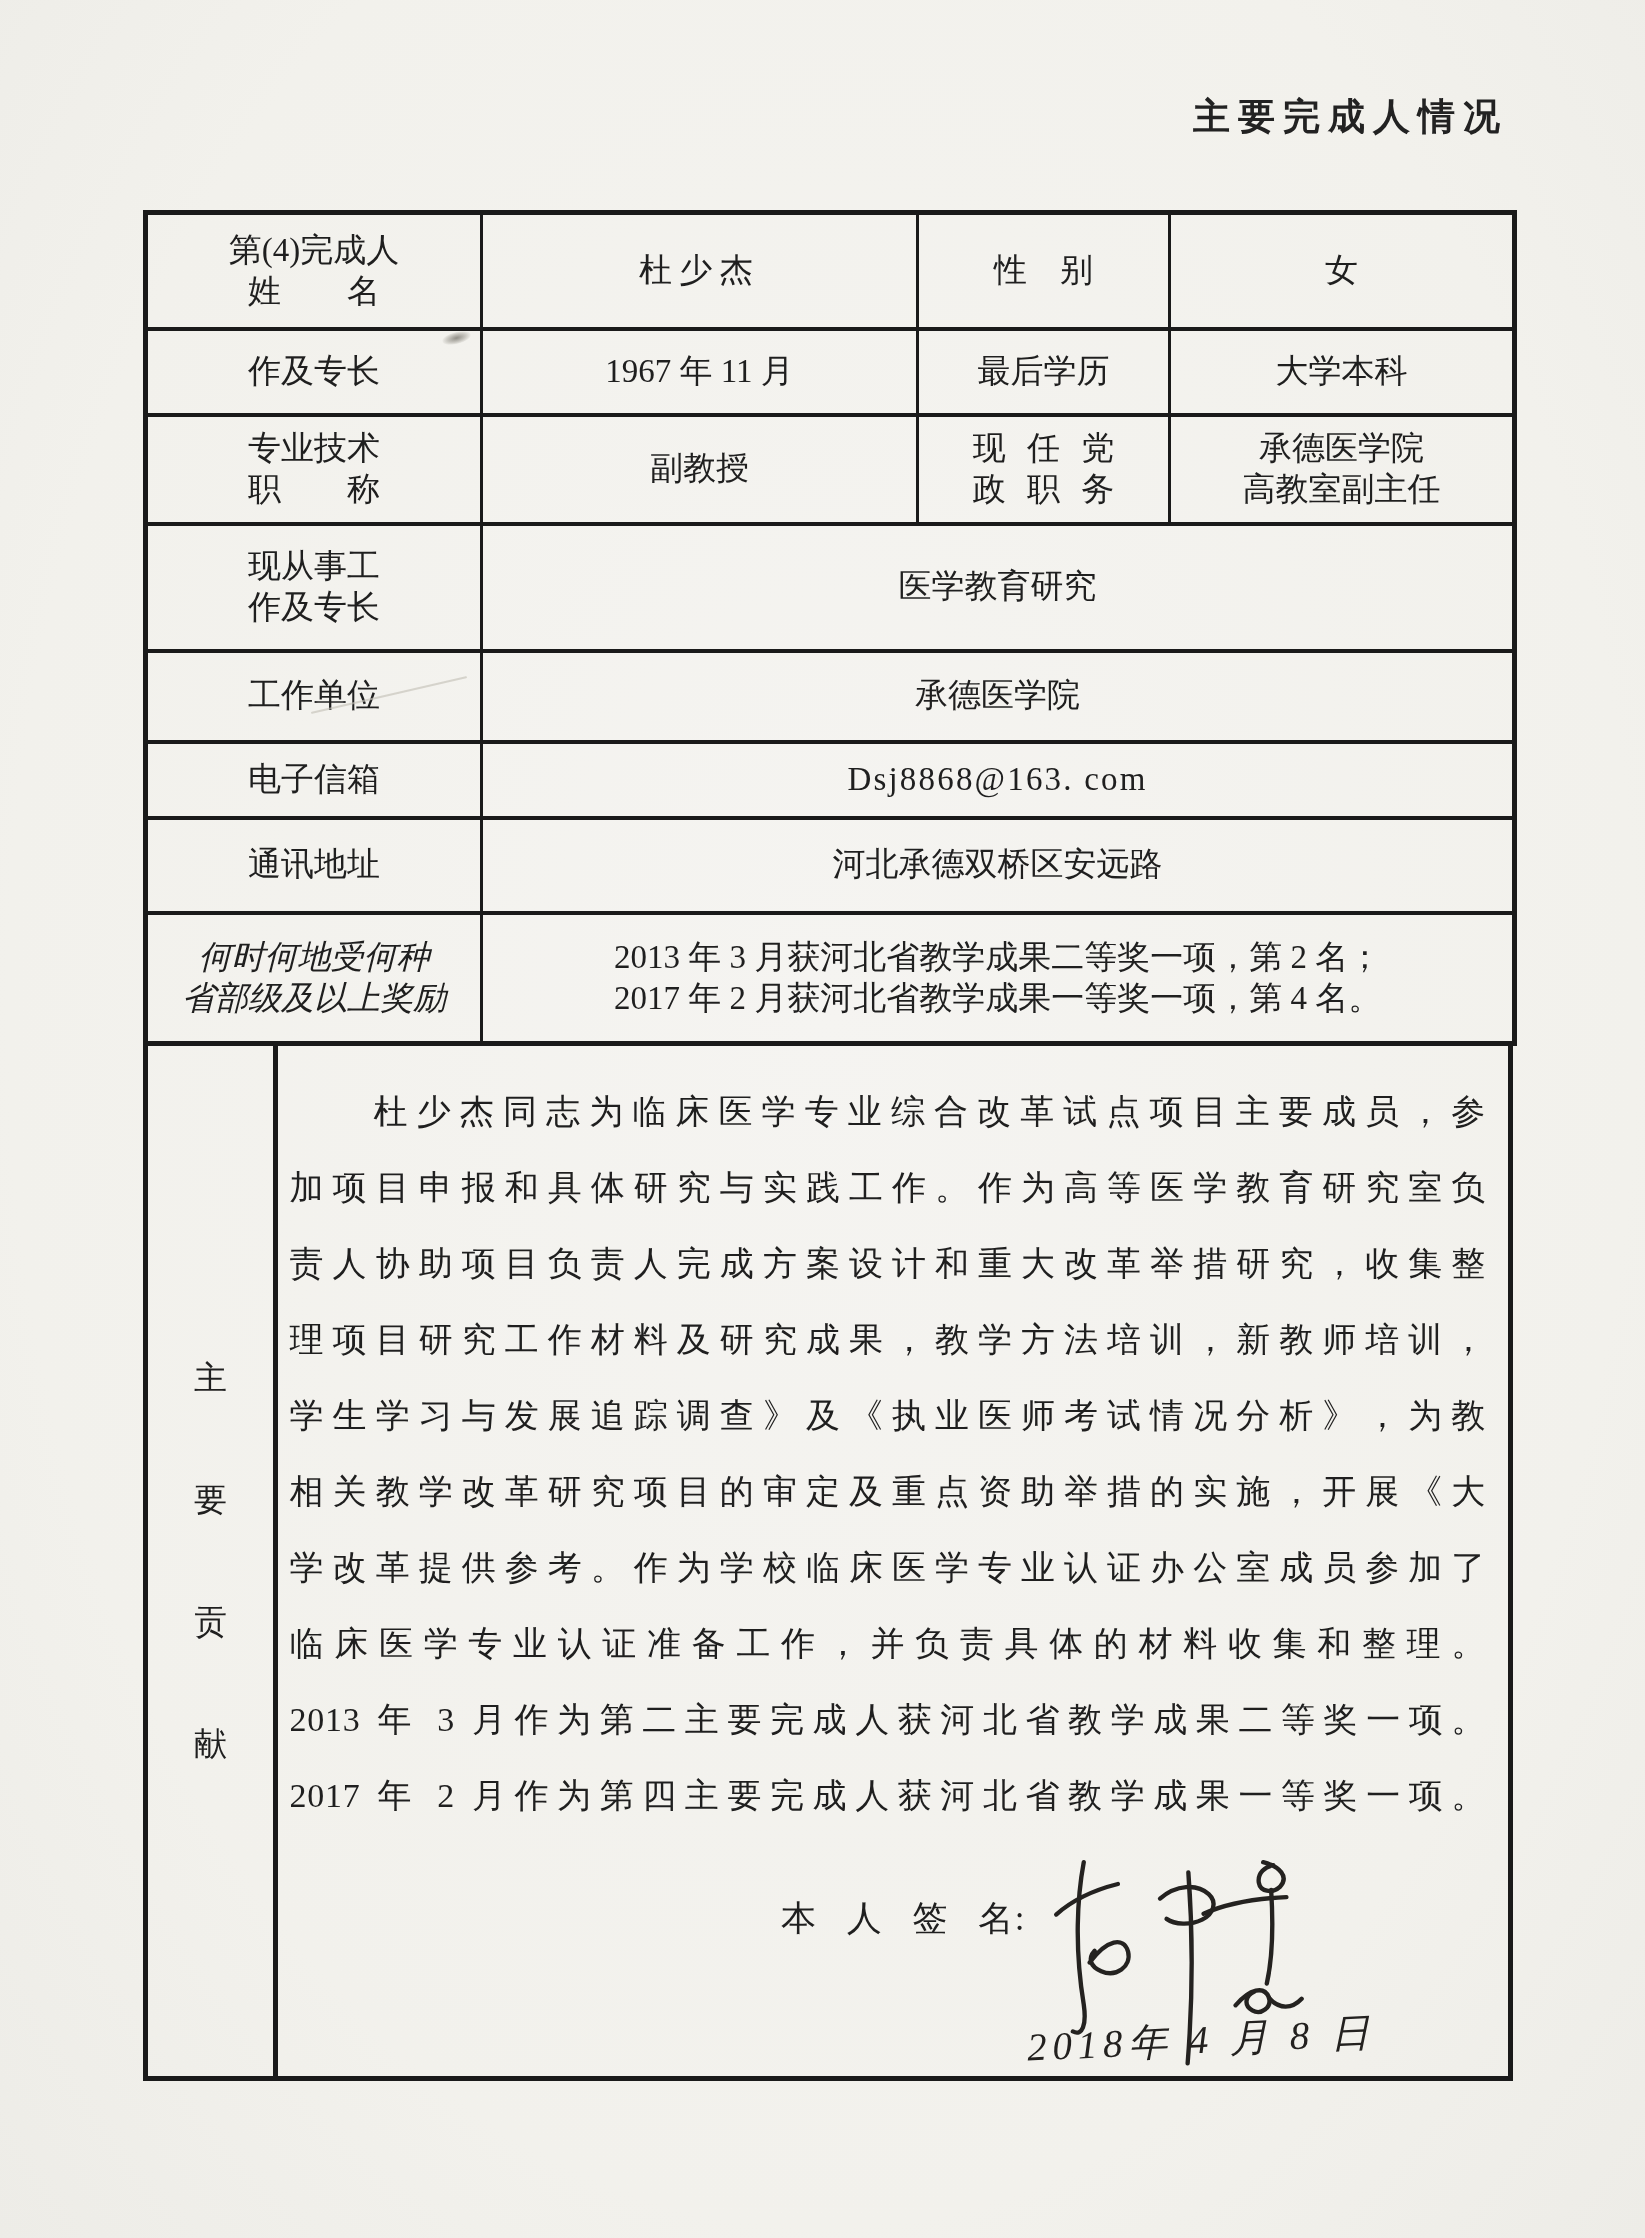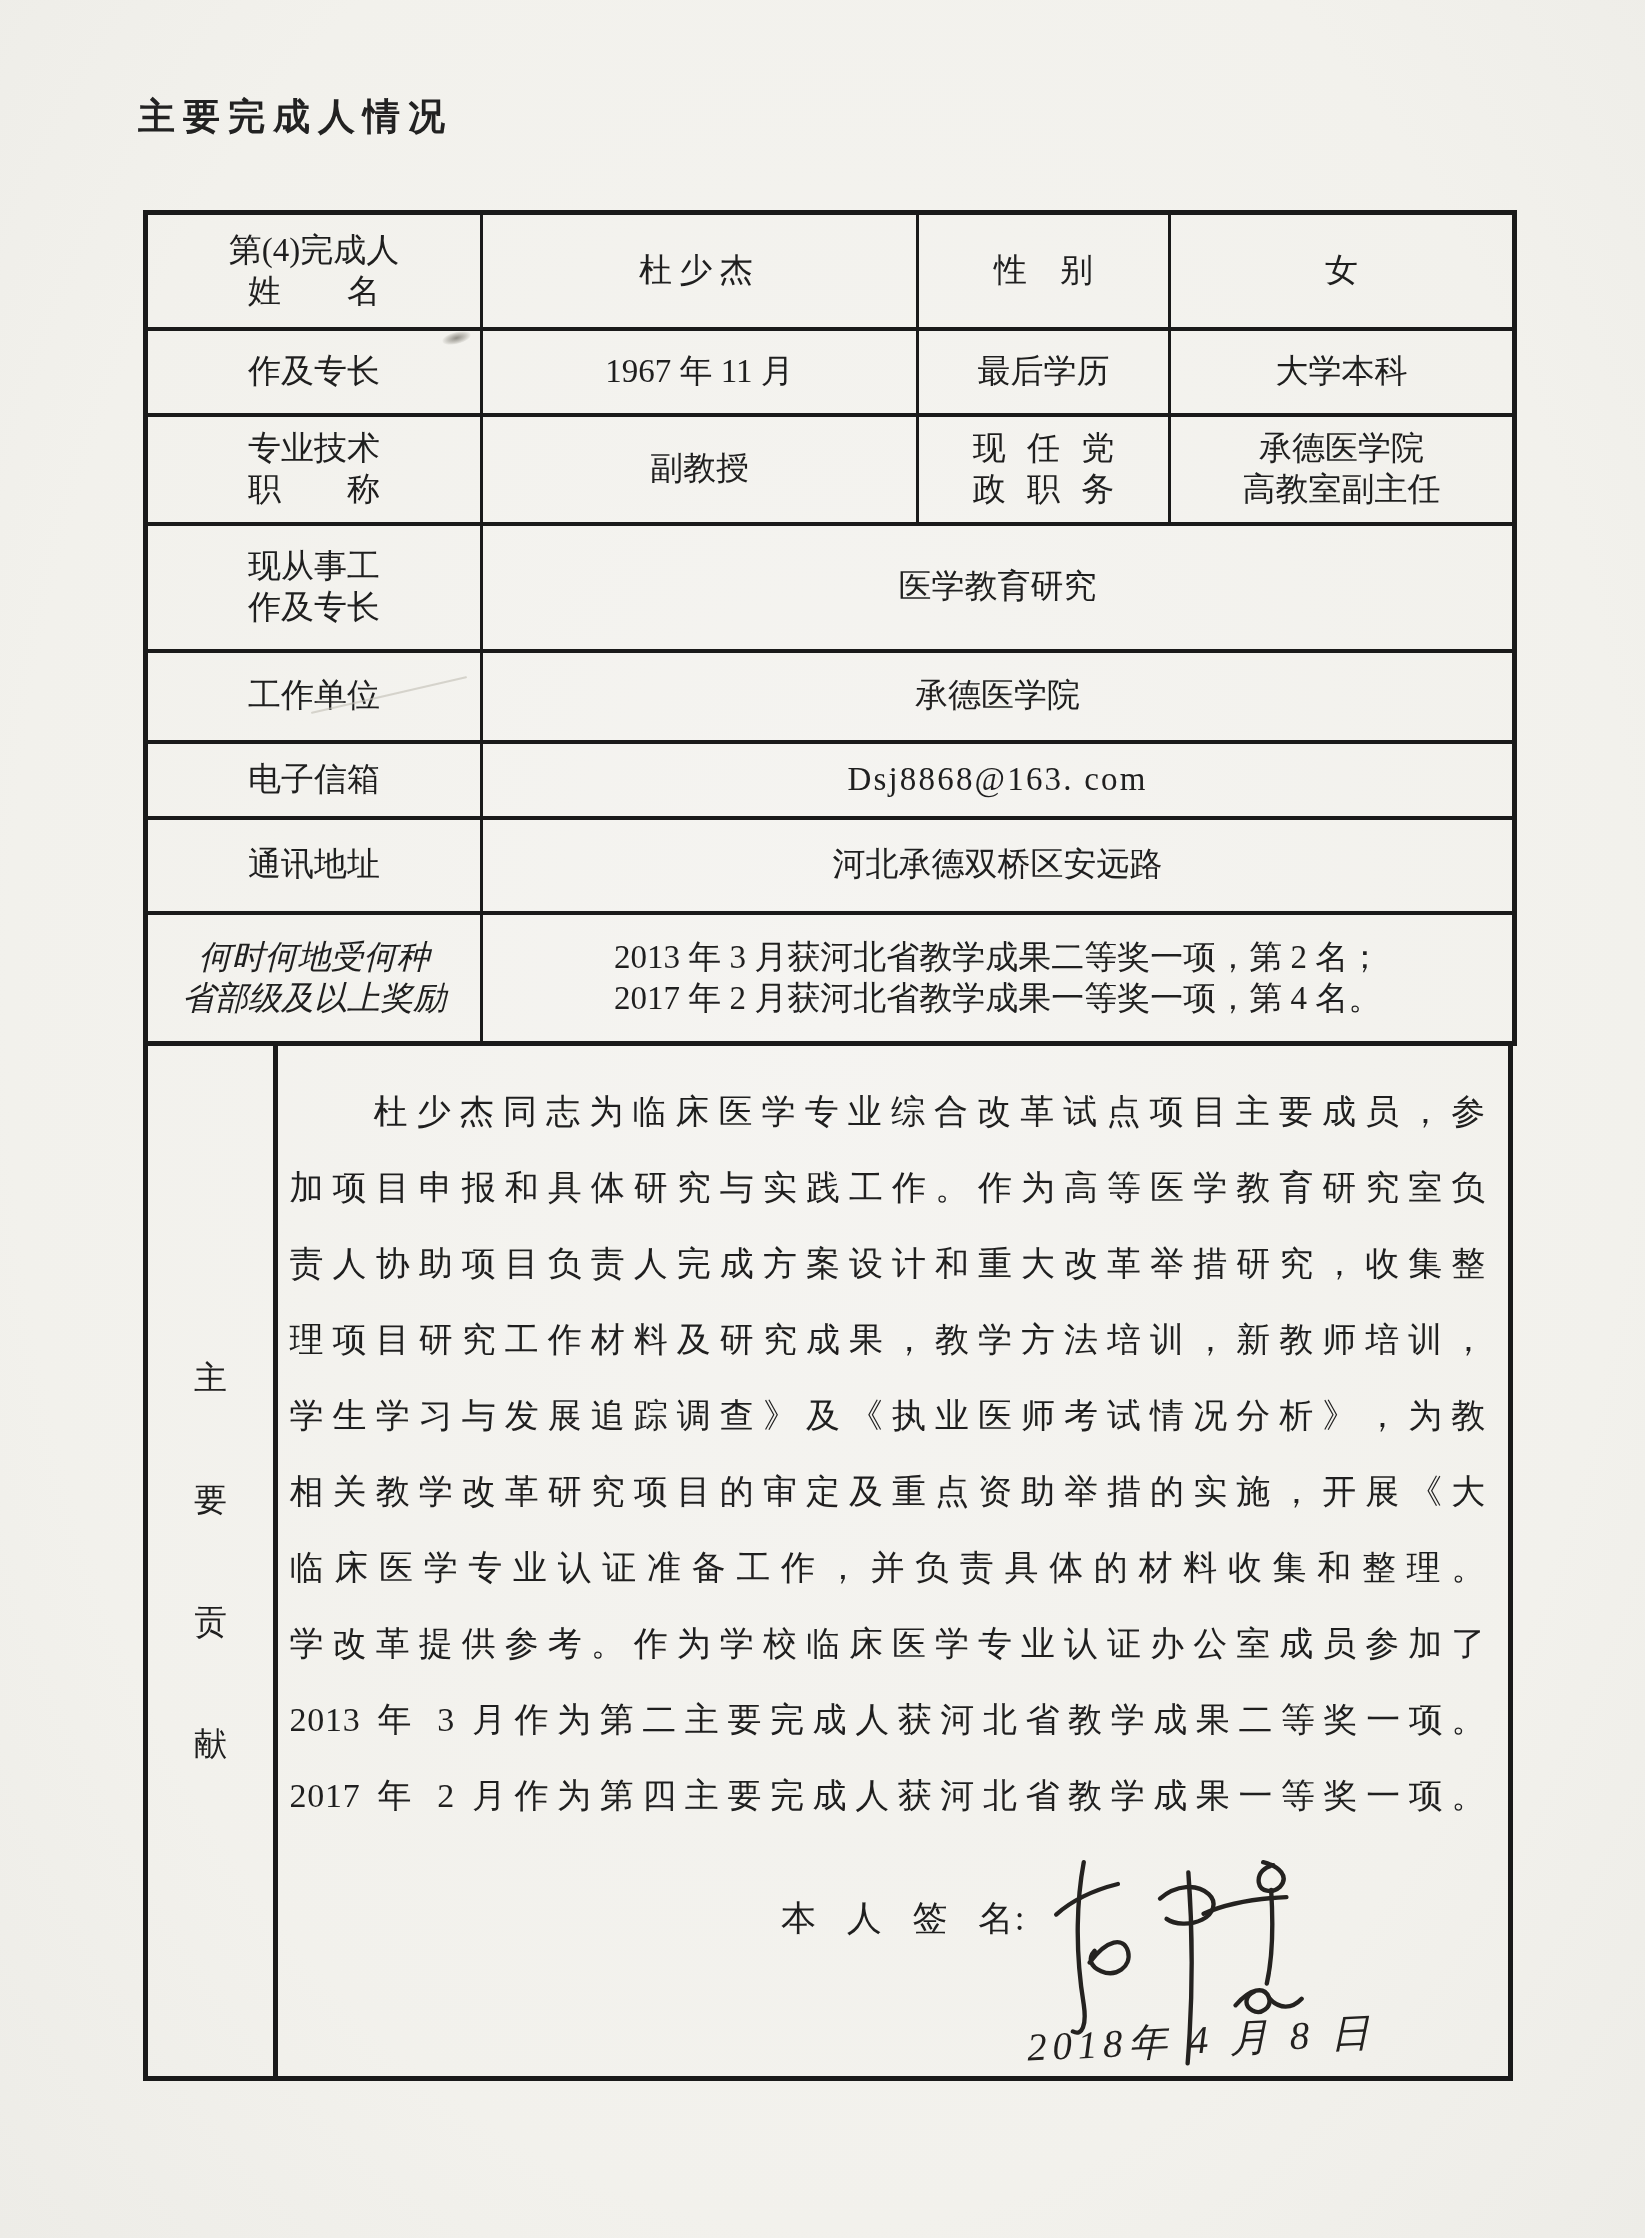--- a/index.html
+++ b/index.html
@@ -7,21 +7,21 @@
     position:relative;
     width:1645px;height:2239px;
     background:#f3f2ee;
     background-image:radial-gradient(ellipse at 50% 45%, #f5f4f1 0%, #f2f1ec 70%, #edece7 100%);
     font-family:"Liberation Serif","DejaVu Serif",serif;
     color:#1f1f1f;
     overflow:hidden;
   }
   .doc-title{
     position:absolute;left:138px;top:92px;width:1370px;
-    margin:0;text-align:left;
+    margin:0;text-align:right;
     font-size:37px;font-weight:600;letter-spacing:8px;
     color:#222;
   }
   .sheet{position:absolute;left:143px;top:164px;width:1370px;}
   table.info-table{
     border-collapse:collapse;table-layout:fixed;
     width:1370px;
     border:5.8px solid #1a1a1a;
     margin-top:46px;
   }
@@ -178,22 +178,22 @@
         <span>献</span>
       </div>
       <div class="contrib-body">
         <div class="para">
           <div class="line indent">杜少杰同志为临床医学专业综合改革试点项目主要成员，参</div>
           <div class="line">加项目申报和具体研究与实践工作。作为高等医学教育研究室负</div>
           <div class="line">责人协助项目负责人完成方案设计和重大改革举措研究，收集整</div>
           <div class="line">理项目研究工作材料及研究成果，教学方法培训，新教师培训，</div>
           <div class="line">学生学习与发展追踪调查》及《执业医师考试情况分析》，为教</div>
           <div class="line">相关教学改革研究项目的审定及重点资助举措的实施，开展《大</div>
+          <div class="line">学改革提供参考。作为学校临床医学专业认证办公室成员参加了</div>
           <div class="line">临床医学专业认证准备工作，并负责具体的材料收集和整理。</div>
-          <div class="line">学改革提供参考。作为学校临床医学专业认证办公室成员参加了</div>
           <div class="line">2013 年 3 月作为第二主要完成人获河北省教学成果二等奖一项。</div>
           <div class="line">2017 年 2 月作为第四主要完成人获河北省教学成果一等奖一项。</div>
         </div>
 
         <div class="sig-label">本 人 签 名:</div>
 
         <svg class="sig-svg" role="img" width="276" height="218" viewBox="0 0 380 300" aria-label="杜少杰">
           <g stroke="#242220" stroke-width="6" fill="none" stroke-linecap="round" stroke-linejoin="round">
             <path d="M52,14 C43,62 39,132 52,210 C56,238 50,254 37,247"></path>
             <path d="M14,86 C40,63 75,50 99,44"></path>

